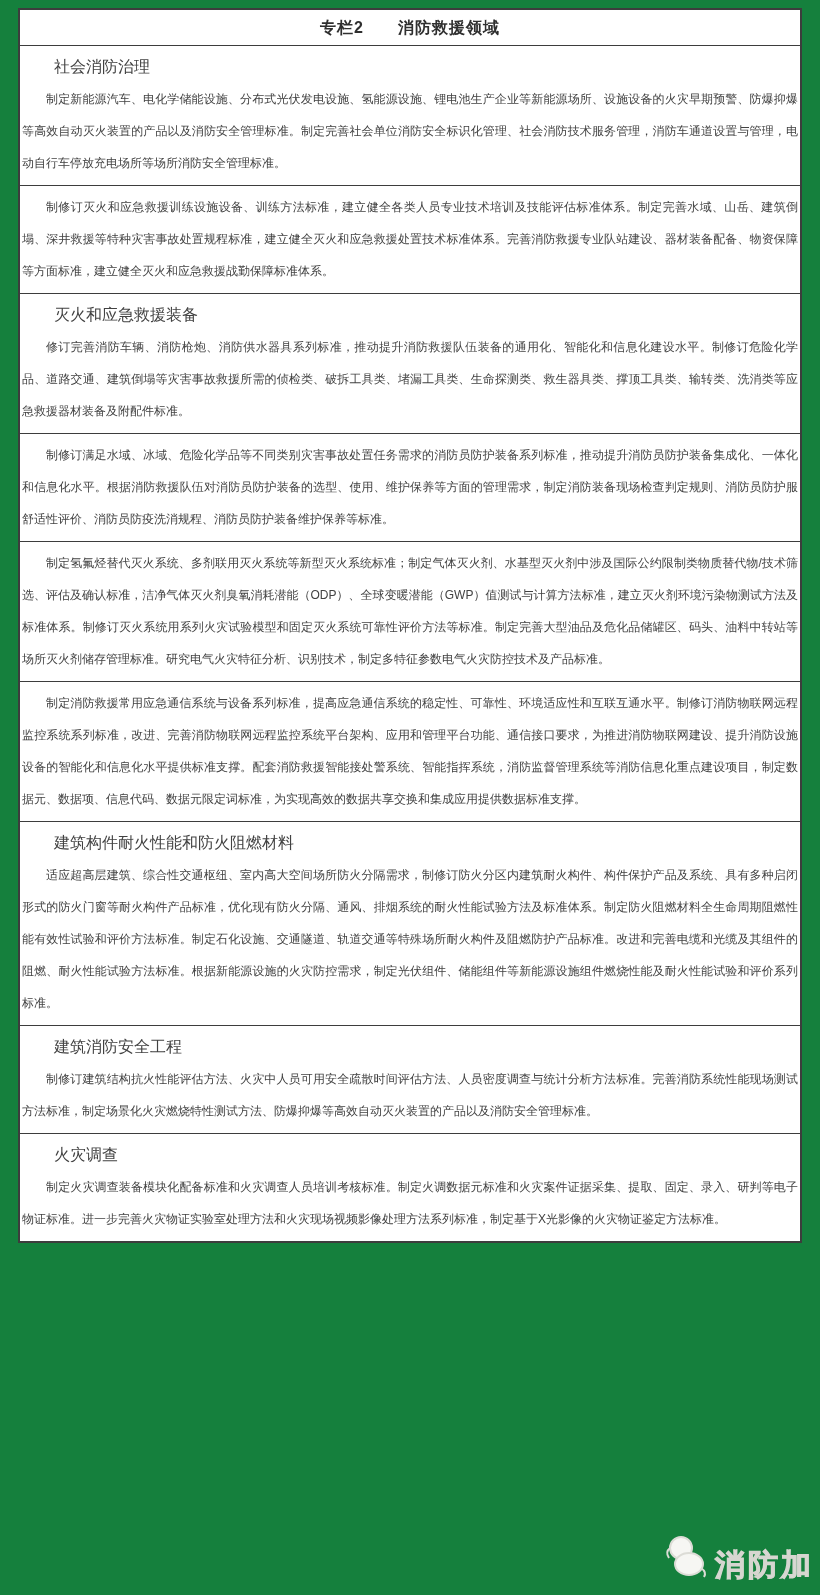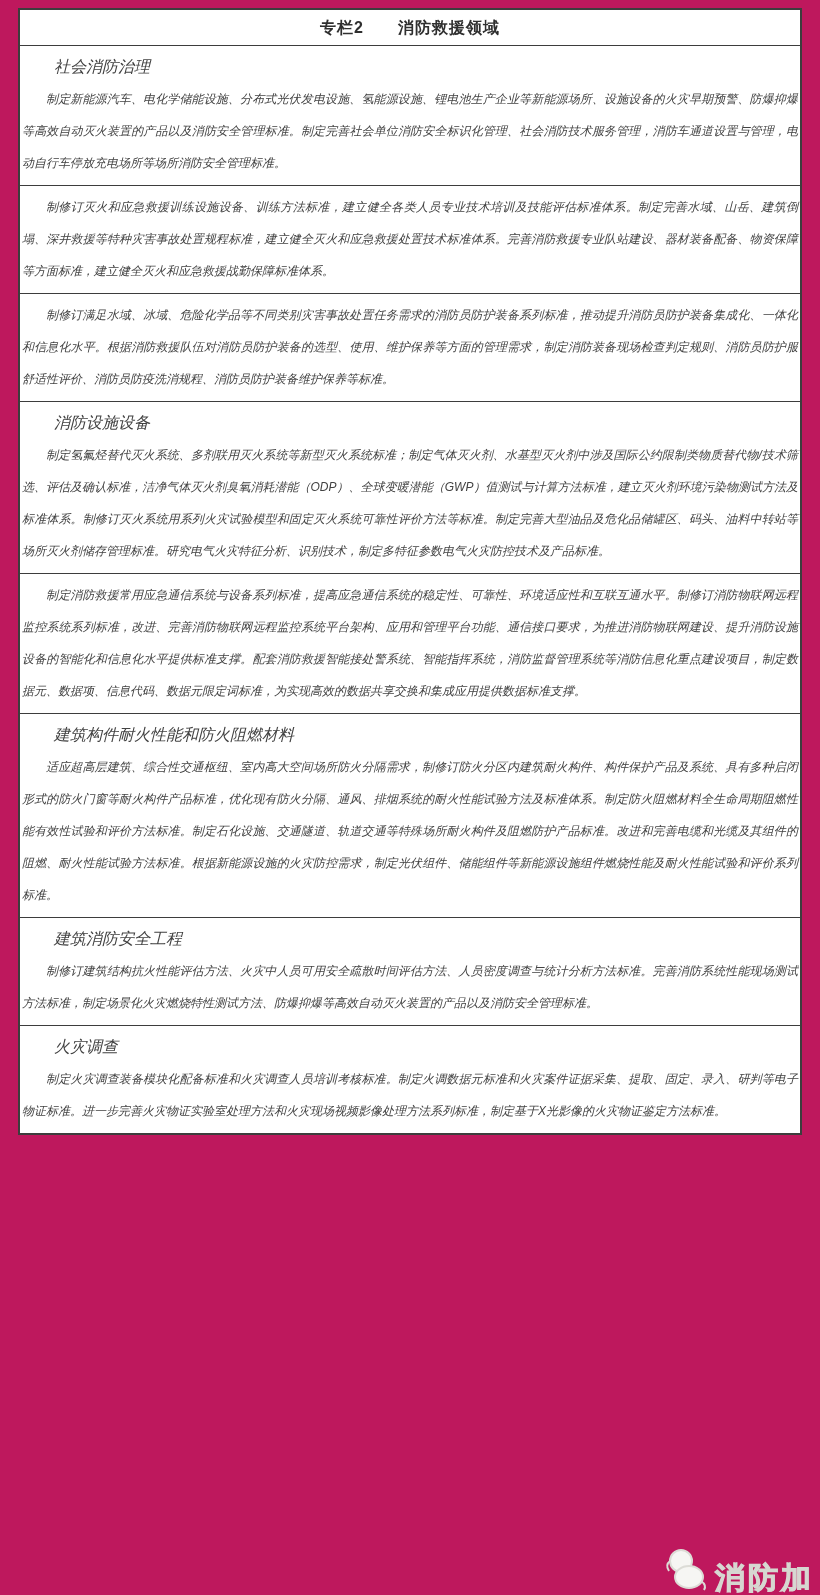--- a/index.html
+++ b/index.html
@@ -5,21 +5,21 @@
   html, body {
     margin: 0;
     padding: 0;
     background: #ffffff;
     font-family: "Liberation Sans", sans-serif;
   }
   .page {
     position: relative;
     width: 820px;
     min-height: 1595px;
-    background: #be185d;
+    background: #15803d;
     overflow: hidden;
   }
   .box {
     position: absolute;
     left: 18px;
     top: 8px;
     width: 784px;
     box-sizing: border-box;
     border: 2px solid #3d3d3d;
     background: #ffffff;
@@ -30,21 +30,20 @@
     font-size: 16px;
     font-weight: bold;
     color: #2f2f2f;
     line-height: 35px;
     letter-spacing: 1px;
   }
   .section-row {
     border-bottom: 1px solid #3d3d3d;
     padding: 5px 2px 6px 2px;
     color: #424242;
-    font-style: italic;
   }
   .section-row:last-child {
     border-bottom: none;
   }
   .section-heading {
     font-size: 16px;
     line-height: 32px;
     text-indent: 2em;
     color: #424242;
   }
@@ -53,21 +52,21 @@
     line-height: 32px;
     text-indent: 2em;
     text-align: justify;
     text-justify: inter-ideograph;
     color: #424242;
     word-break: break-all;
   }
   .watermark {
     position: absolute;
     right: 6px;
-    bottom: 2px;
+    bottom: 15px;
     display: flex;
     align-items: flex-end;
     gap: 2px;
     pointer-events: none;
   }
   .mascot {
     display: inline-block;
     width: 52px;
     height: 48px;
   }
@@ -90,27 +89,30 @@
 
     <div class="section-row">
       <div class="section-heading">社会消防治理</div>
       <div class="section-body">制定新能源汽车、电化学储能设施、分布式光伏发电设施、氢能源设施、锂电池生产企业等新能源场所、设施设备的火灾早期预警、防爆抑爆等高效自动灭火装置的产品以及消防安全管理标准。制定完善社会单位消防安全标识化管理、社会消防技术服务管理，消防车通道设置与管理，电动自行车停放充电场所等场所消防安全管理标准。</div>
     </div>
 
     <div class="section-row">
       <div class="section-body">制修订灭火和应急救援训练设施设备、训练方法标准，建立健全各类人员专业技术培训及技能评估标准体系。制定完善水域、山岳、建筑倒塌、深井救援等特种灾害事故处置规程标准，建立健全灭火和应急救援处置技术标准体系。完善消防救援专业队站建设、器材装备配备、物资保障等方面标准，建立健全灭火和应急救援战勤保障标准体系。</div>
     </div>
 
+    <div class="section-row">
+      <div class="section-heading">灭火和应急救援装备</div>
+      <div class="section-body">修订完善消防车辆、消防枪炮、消防供水器具系列标准，推动提升消防救援队伍装备的通用化、智能化和信息化建设水平。制修订危险化学品、道路交通、建筑倒塌等灾害事故救援所需的侦检类、破拆工具类、堵漏工具类、生命探测类、救生器具类、撑顶工具类、输转类、洗消类等应急救援器材装备及附配件标准。</div>
+    </div>
 
     <div class="section-row">
       <div class="section-body">制修订满足水域、冰域、危险化学品等不同类别灾害事故处置任务需求的消防员防护装备系列标准，推动提升消防员防护装备集成化、一体化和信息化水平。根据消防救援队伍对消防员防护装备的选型、使用、维护保养等方面的管理需求，制定消防装备现场检查判定规则、消防员防护服舒适性评价、消防员防疫洗消规程、消防员防护装备维护保养等标准。</div>
     </div>
 
     <div class="section-row">
-      <div class="section-heading">消防设施设备</div>
       <div class="section-body">制定氢氟烃替代灭火系统、多剂联用灭火系统等新型灭火系统标准；制定气体灭火剂、水基型灭火剂中涉及国际公约限制类物质替代物/技术筛选、评估及确认标准，洁净气体灭火剂臭氧消耗潜能（ODP）、全球变暖潜能（GWP）值测试与计算方法标准，建立灭火剂环境污染物测试方法及标准体系。制修订灭火系统用系列火灾试验模型和固定灭火系统可靠性评价方法等标准。制定完善大型油品及危化品储罐区、码头、油料中转站等场所灭火剂储存管理标准。研究电气火灾特征分析、识别技术，制定多特征参数电气火灾防控技术及产品标准。</div>
     </div>
 
     <div class="section-row">
       <div class="section-body">制定消防救援常用应急通信系统与设备系列标准，提高应急通信系统的稳定性、可靠性、环境适应性和互联互通水平。制修订消防物联网远程监控系统系列标准，改进、完善消防物联网远程监控系统平台架构、应用和管理平台功能、通信接口要求，为推进消防物联网建设、提升消防设施设备的智能化和信息化水平提供标准支撑。配套消防救援智能接处警系统、智能指挥系统，消防监督管理系统等消防信息化重点建设项目，制定数据元、数据项、信息代码、数据元限定词标准，为实现高效的数据共享交换和集成应用提供数据标准支撑。</div>
     </div>
 
     <div class="section-row">
       <div class="section-heading">建筑构件耐火性能和防火阻燃材料</div>
       <div class="section-body">适应超高层建筑、综合性交通枢纽、室内高大空间场所防火分隔需求，制修订防火分区内建筑耐火构件、构件保护产品及系统、具有多种启闭形式的防火门窗等耐火构件产品标准，优化现有防火分隔、通风、排烟系统的耐火性能试验方法及标准体系。制定防火阻燃材料全生命周期阻燃性能有效性试验和评价方法标准。制定石化设施、交通隧道、轨道交通等特殊场所耐火构件及阻燃防护产品标准。改进和完善电缆和光缆及其组件的阻燃、耐火性能试验方法标准。根据新能源设施的火灾防控需求，制定光伏组件、储能组件等新能源设施组件燃烧性能及耐火性能试验和评价系列标准。</div>

